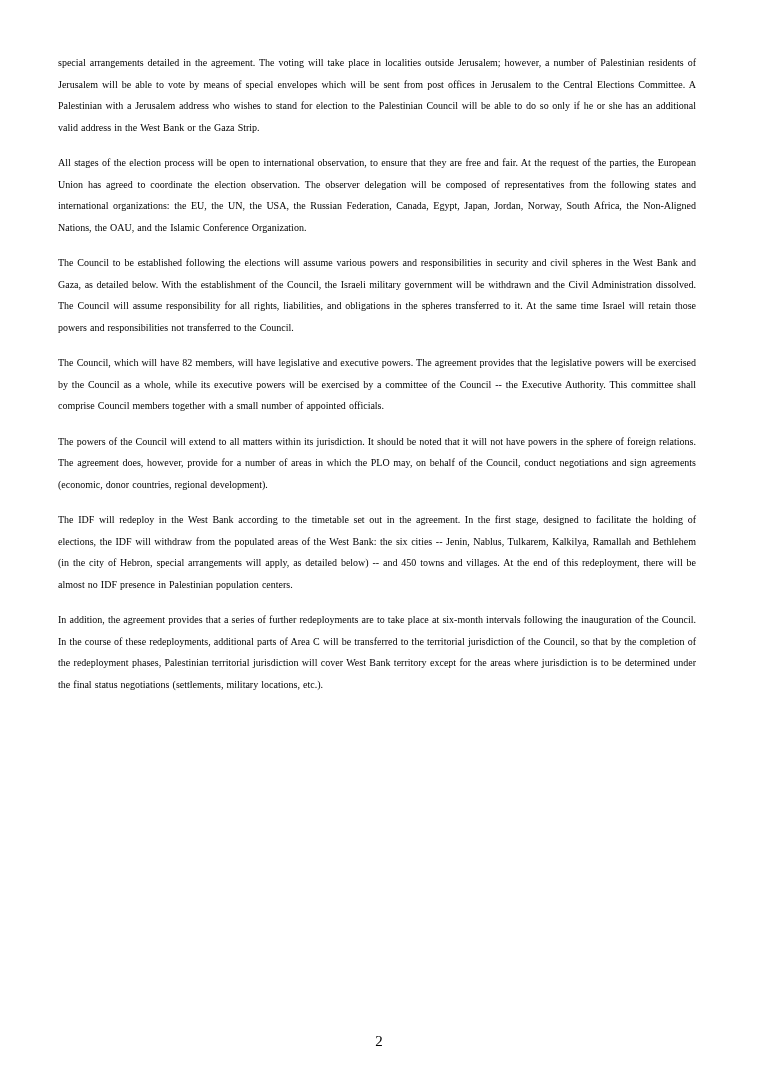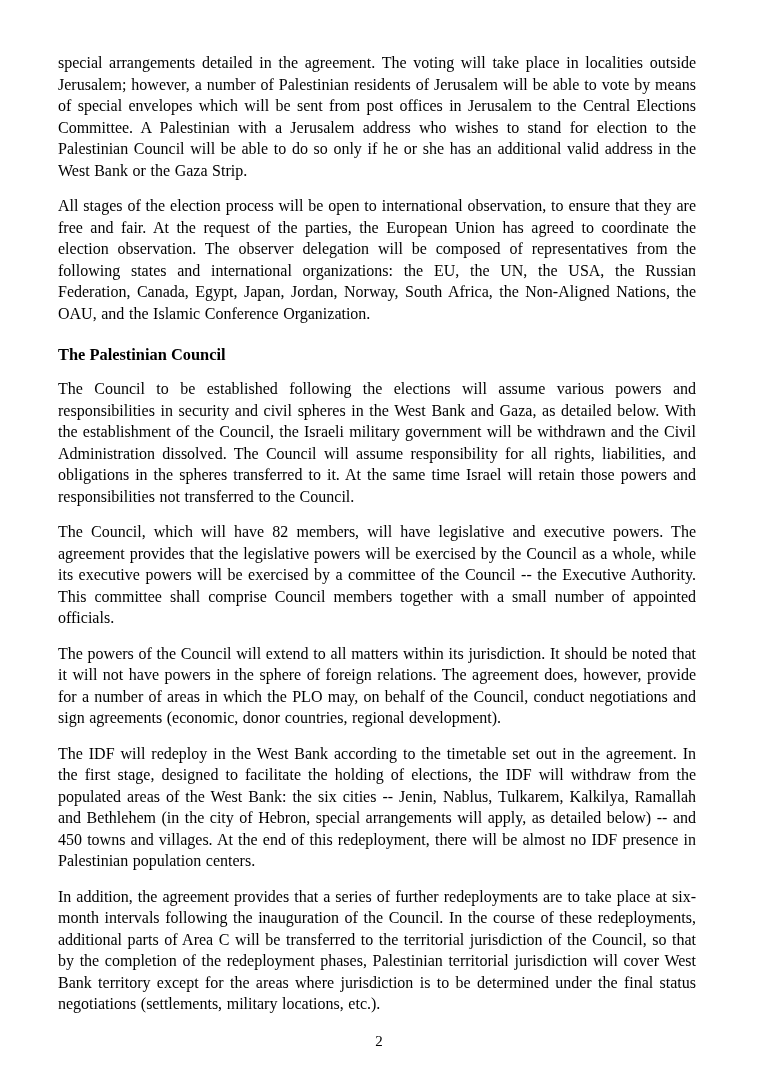--- a/index.html
+++ b/index.html
@@ -18,21 +18,21 @@
     width: 758px;
     height: 1078px;
     box-sizing: border-box;
     padding: 52px 62px 40px 58px;
   }
   .doc-body {
     width: 638px;
   }
   p.para {
     margin: 0 0 14px 0;
-    font-size: 16px;
+    font-size: 10px;
     line-height: 21.5px;
     text-align: justify;
     text-justify: inter-word;
     word-spacing: 0.6px;
   }
   p.para:last-child {
     margin-bottom: 1px;
   }
   h2.heading {
     margin: 20px 0 13px 0;
@@ -54,21 +54,20 @@
 </head>
 <body>
 
 <div class="page">
   <div class="doc-body">
 
     <p class="para">special arrangements detailed in the agreement. The voting will take place in localities outside Jerusalem; however, a number of Palestinian residents of Jerusalem will be able to vote by means of special envelopes which will be sent from post offices in Jerusalem to the Central Elections Committee. A Palestinian with a Jerusalem address who wishes to stand for election to the Palestinian Council will be able to do so only if he or she has an additional valid address in the West Bank or the Gaza Strip.</p>
 
     <p class="para">All stages of the election process will be open to international observation, to ensure that they are free and fair. At the request of the parties, the European Union has agreed to coordinate the election observation. The observer delegation will be composed of representatives from the following states and international organizations: the EU, the UN, the USA, the Russian Federation, Canada, Egypt, Japan, Jordan, Norway, South Africa, the Non-Aligned Nations, the OAU, and the Islamic Conference Organization.</p>
 
-    <h2 class="heading">The Palestinian Council</h2>
 
     <p class="para">The Council to be established following the elections will assume various powers and responsibilities in security and civil spheres in the West Bank and Gaza, as detailed below. With the establishment of the Council, the Israeli military government will be withdrawn and the Civil Administration dissolved. The Council will assume responsibility for all rights, liabilities, and obligations in the spheres transferred to it. At the same time Israel will retain those powers and responsibilities not transferred to the Council.</p>
 
     <p class="para">The Council, which will have 82 members, will have legislative and executive powers. The agreement provides that the legislative powers will be exercised by the Council as a whole, while its executive powers will be exercised by a committee of the Council -- the Executive Authority. This committee shall comprise Council members together with a small number of appointed officials.</p>
 
     <p class="para">The powers of the Council will extend to all matters within its jurisdiction. It should be noted that it will not have powers in the sphere of foreign relations. The agreement does, however, provide for a number of areas in which the PLO may, on behalf of the Council, conduct negotiations and sign agreements (economic, donor countries, regional development).</p>
 
 
     <p class="para">The IDF will redeploy in the West Bank according to the timetable set out in the agreement. In the first stage, designed to facilitate the holding of elections, the IDF will withdraw from the populated areas of the West Bank: the six cities -- Jenin, Nablus, Tulkarem, Kalkilya, Ramallah and Bethlehem (in the city of Hebron, special arrangements will apply, as detailed below) -- and 450 towns and villages. At the end of this redeployment, there will be almost no IDF presence in Palestinian population centers.</p>
 

